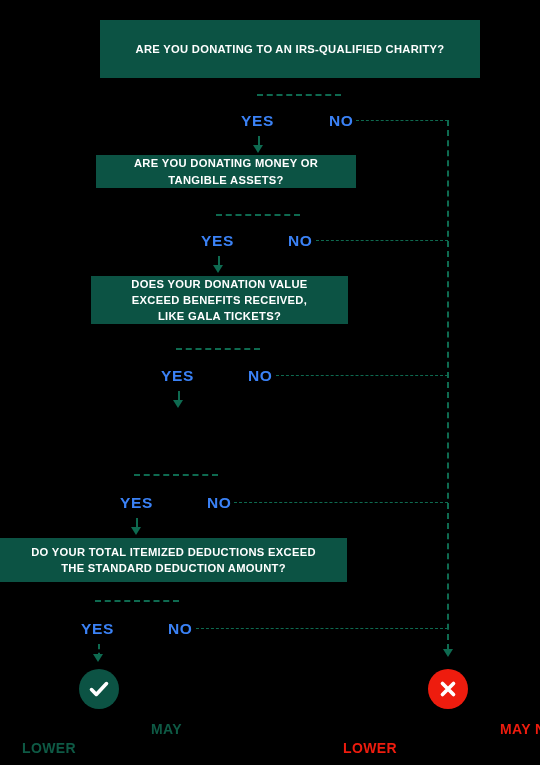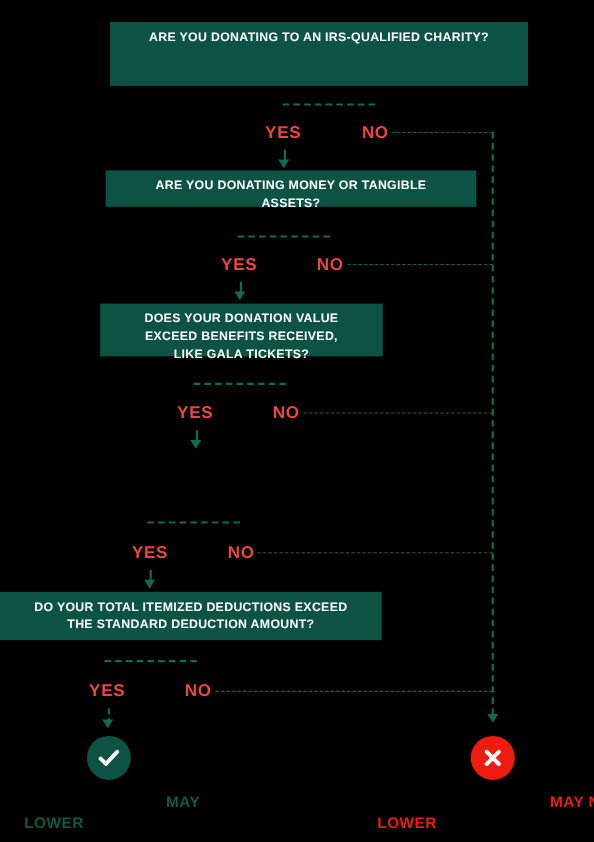--- a/index.html
+++ b/index.html
@@ -2,25 +2,25 @@
 <html><head>
 <meta charset="utf-8">
 <style>
   html,body{margin:0;padding:0;background:#000;}
   body{width:540px;height:765px;overflow:hidden;
        font-family:"Liberation Sans",sans-serif;
        -webkit-font-smoothing:antialiased;}
   #stage{position:relative;width:540px;height:765px;background:#000;overflow:hidden;}
 
   .box{position:absolute;background:#0c5344;color:#fff;
-       display:flex;justify-content:center;
+       display:flex;align-items:center;justify-content:center;
        text-align:center;font-weight:bold;font-size:11.2px;
        letter-spacing:.3px;line-height:1.45;padding:6px 26px;
        box-sizing:border-box;}
-  .ans{position:absolute;color:#ef4444;font-weight:bold;
+  .ans{position:absolute;color:#3b82f6;font-weight:bold;
        font-size:15.5px;letter-spacing:.6px;white-space:nowrap;}
 
   .hdash{position:absolute;height:0;
          border-top:2.2px dashed #0e6a50;}
   .hdash.thin{border-top-width:1.6px;}
   .vdash{position:absolute;width:0;
          border-left:2.2px dashed #0e6a50;}
 
   .arrow{position:absolute;width:0;height:0;
          border-left:5px solid transparent;
@@ -48,21 +48,21 @@
   <div class="hdash" style="left:257px;top:94px;width:84px;"></div>
 
   <div class="ans" style="left:241px;top:112px;">YES</div>
   <div class="ans" style="left:329px;top:112px;">NO</div>
 
   <div class="vdash" style="left:258px;top:136px;height:12px;"></div>
   <div class="arrow" style="left:253px;top:145px;"></div>
 
   <div class="hdash thin" style="left:356px;top:120px;width:92px;"></div>
 
-  <div class="box" style="left:96px;top:155px;width:337px;height:33px;">
+  <div class="box" style="left:96px;top:155px;width:260px;height:33px;">
     <span>ARE YOU DONATING MONEY OR TANGIBLE ASSETS?</span>
   </div>
 
   <div class="hdash" style="left:216px;top:214px;width:84px;"></div>
 
   <div class="ans" style="left:201px;top:232px;">YES</div>
   <div class="ans" style="left:288px;top:232px;">NO</div>
 
   <div class="vdash" style="left:218px;top:256px;height:12px;"></div>
   <div class="arrow" style="left:213px;top:265px;"></div>

